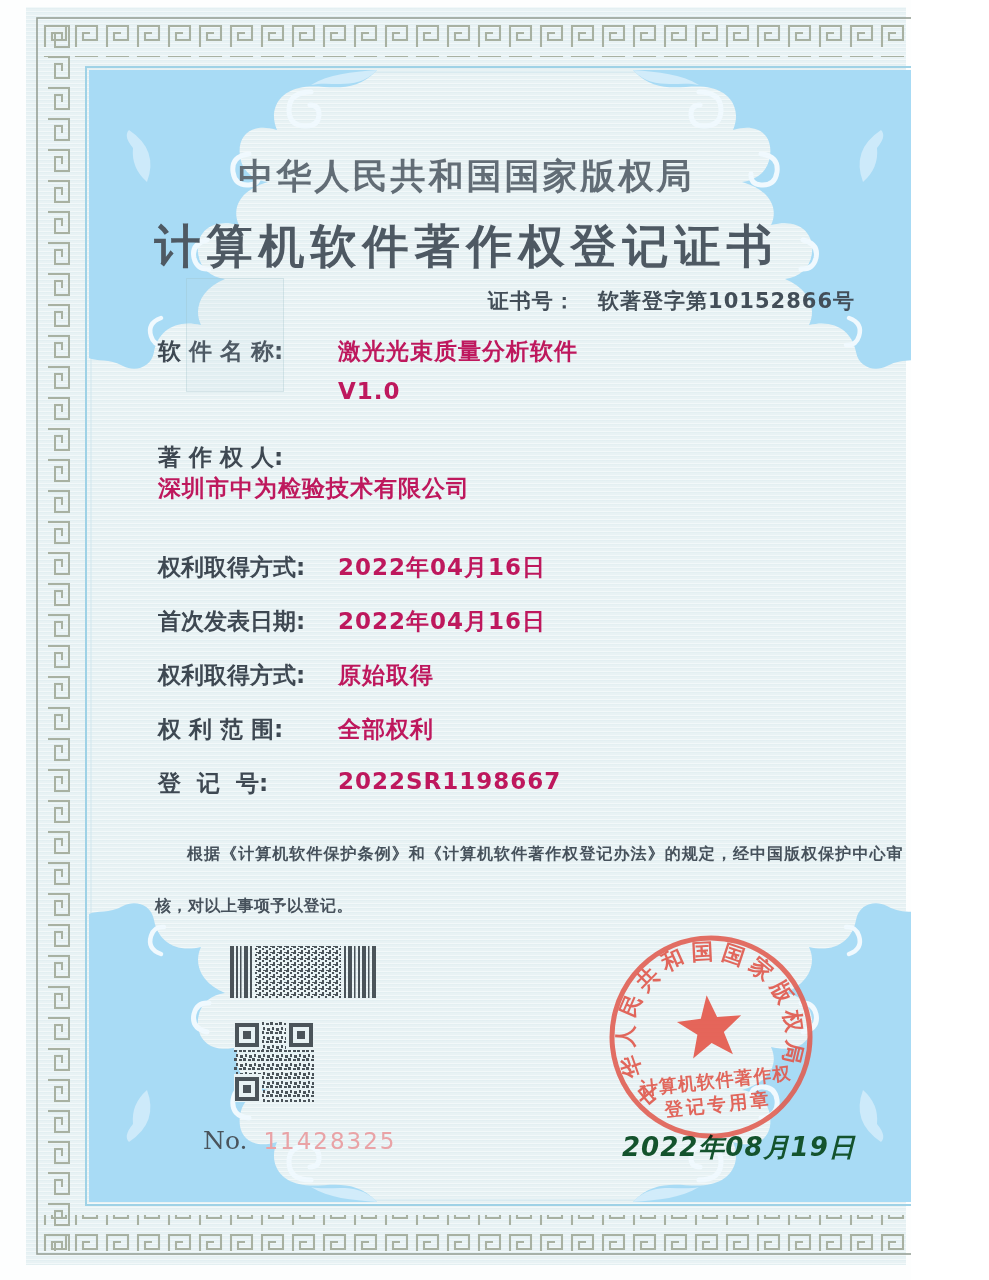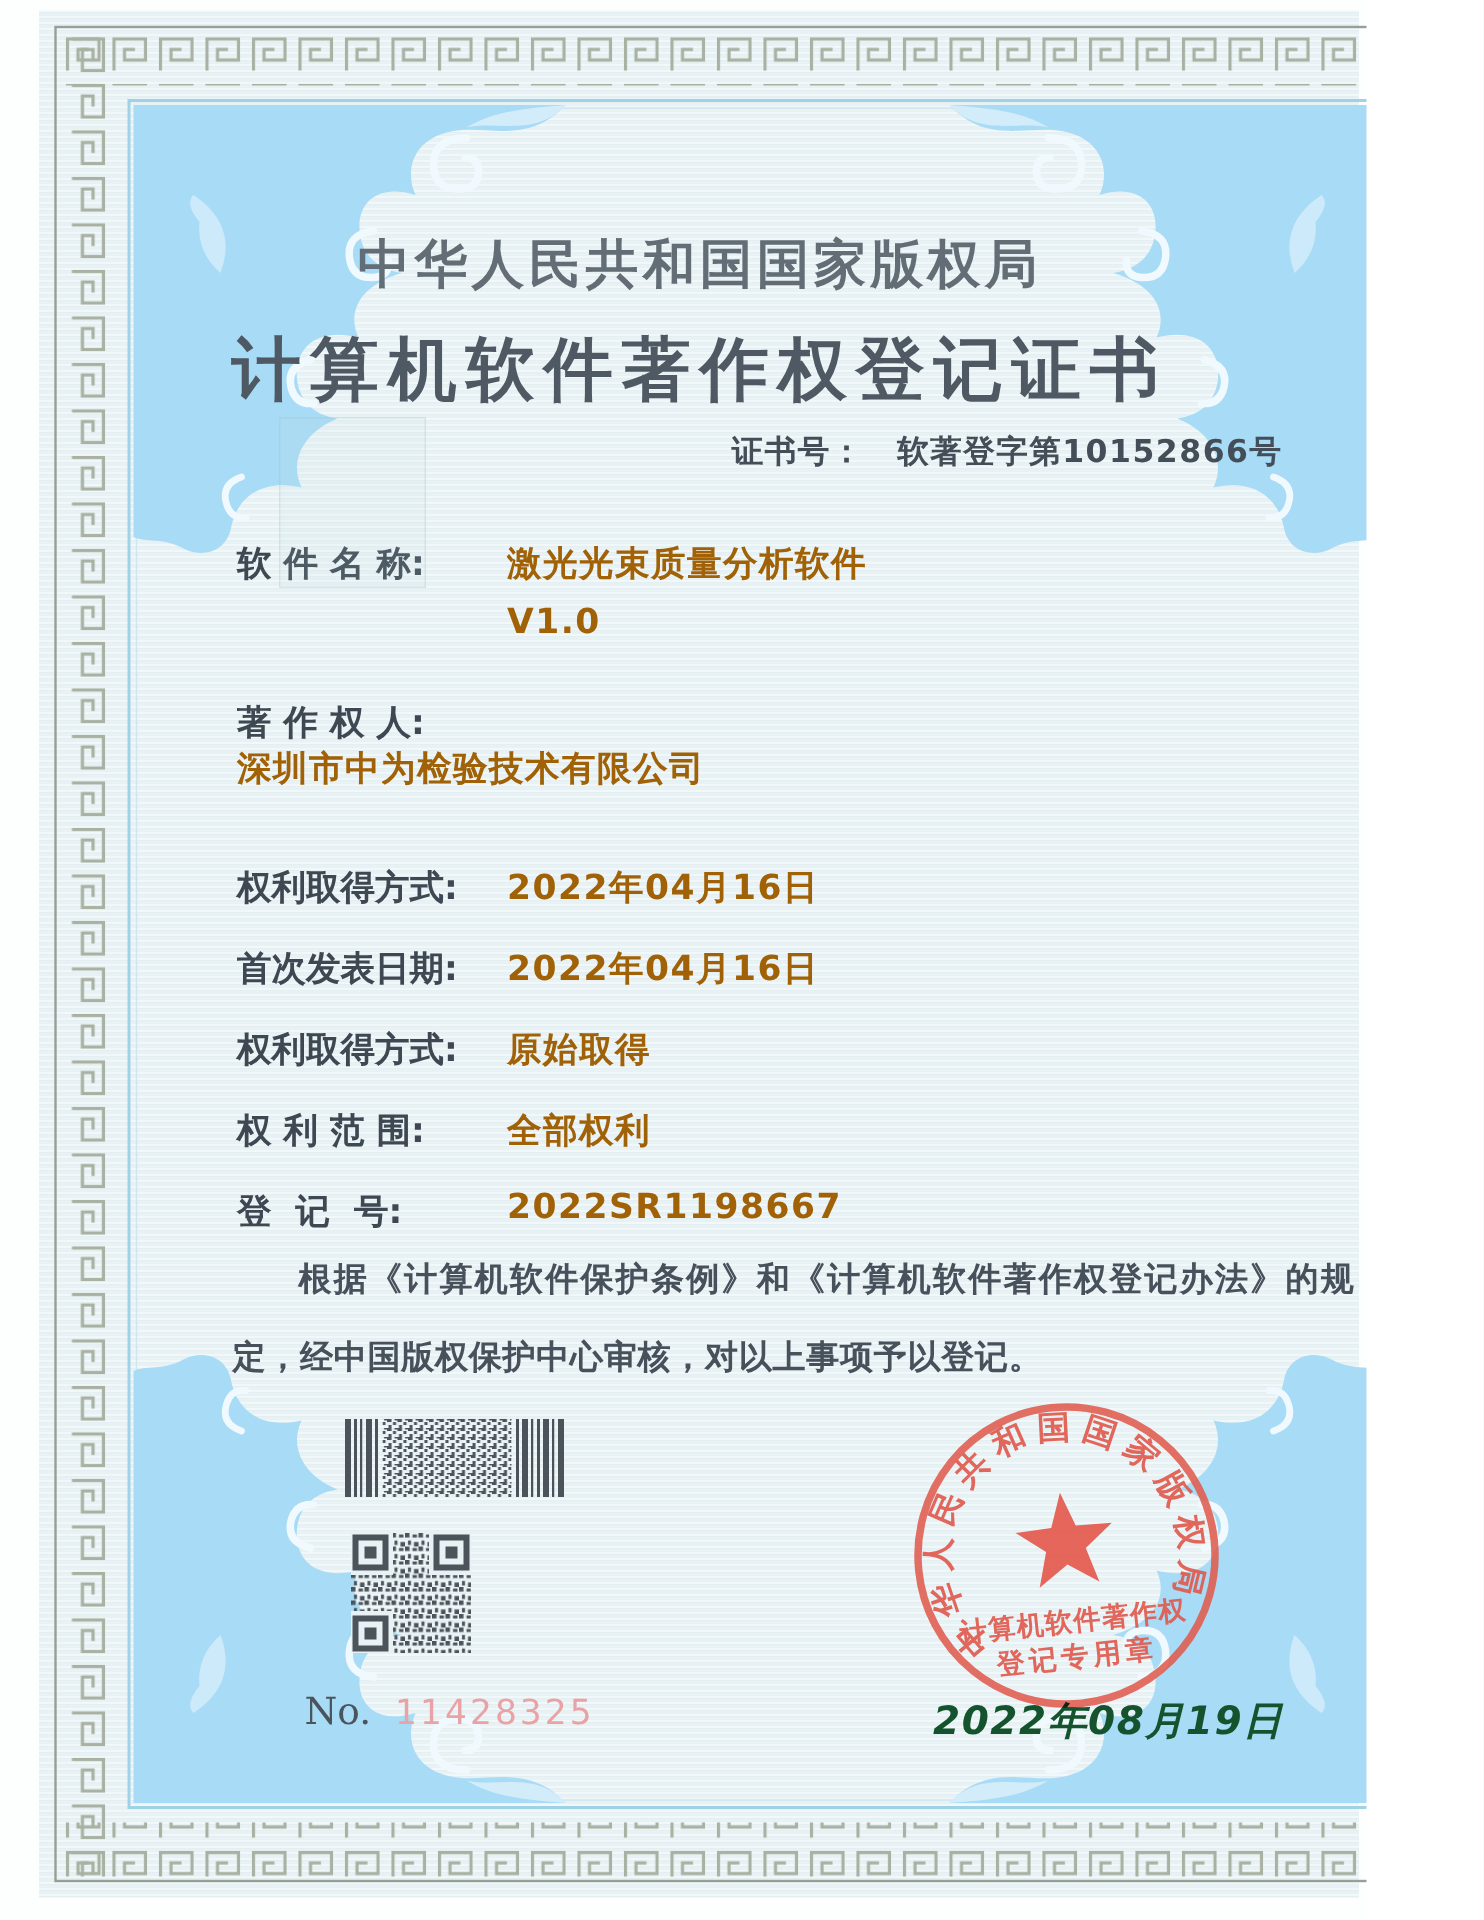--- a/index.html
+++ b/index.html
@@ -8,25 +8,25 @@
   .paper{position:absolute;left:26px;top:7px;right:5px;bottom:15px;background:#e8f2f4;}
   .paper::after{content:"";position:absolute;inset:0;pointer-events:none;
     background:repeating-linear-gradient(180deg, rgba(255,255,255,.45) 0 1px, rgba(183,214,223,.10) 1px 2px, rgba(255,255,255,0) 2px 4px);}
   .border-svg{position:absolute;left:26px;top:7px;width:958px;height:1258px;}
   .content{position:absolute;inset:0;z-index:3;color:#49545e;}
   .issuer{position:absolute;left:28px;right:6px;top:153px;text-align:center;
     font-size:35px;font-weight:700;letter-spacing:3px;color:#626d76;}
   .doc-title{position:absolute;left:28px;right:6px;top:216px;text-align:center;
     font-size:46px;font-weight:700;letter-spacing:6px;color:#4e5963;}
   .cert-no{position:absolute;right:56px;top:287px;font-size:21px;font-weight:700;color:#434e58;letter-spacing:1px;}
-  .field-row{position:absolute;left:158px;display:flex;align-items:flex-start;margin-top:24px;}
+  .field-row{position:absolute;left:158px;display:flex;align-items:flex-start;}
   .field-label{width:180px;font-size:23px;font-weight:700;color:#3e4852;white-space:pre;flex:0 0 auto;}
-  .field-value{font-size:23px;font-weight:600;color:#a16207;letter-spacing:1px;}
+  .field-value{font-size:23px;font-weight:600;color:#be185d;letter-spacing:1px;}
   .value-line2{display:block;margin-top:11px;}
-  .statement{position:absolute;left:155px;width:748px;top:828px;font-size:22px;font-weight:600;
+  .statement{position:absolute;left:155px;width:748px;top:828px;font-size:16px;font-weight:600;
     color:#46515b;line-height:52px;text-align:justify;text-indent:2em;letter-spacing:0.5px;}
   .watermark{position:absolute;left:186px;top:278px;width:96px;height:112px;
     border:1px solid rgba(150,185,195,.28);background:rgba(200,225,232,.12);z-index:1;}
   .barcode{position:absolute;left:230px;top:946px;width:146px;height:52px;}
   .qr{position:absolute;left:234px;top:1022px;width:80px;height:80px;}
   .serial{position:absolute;left:203px;top:1126px;font-size:25px;color:#4a545c;}
   .serial .prefix{font-family:"DejaVu Serif","Liberation Serif",serif;}
   .serial .number{color:#e9a3a6;font-size:23px;letter-spacing:2px;margin-left:8px;}
   .issue-date{position:absolute;left:622px;top:1130px;font-size:26px;font-weight:700;color:#14532d;letter-spacing:1px;font-style:italic;}
   .seal{position:absolute;left:604px;top:930px;width:214px;height:214px;transform:rotate(-6deg);opacity:.92;z-index:4;mix-blend-mode:multiply;}

